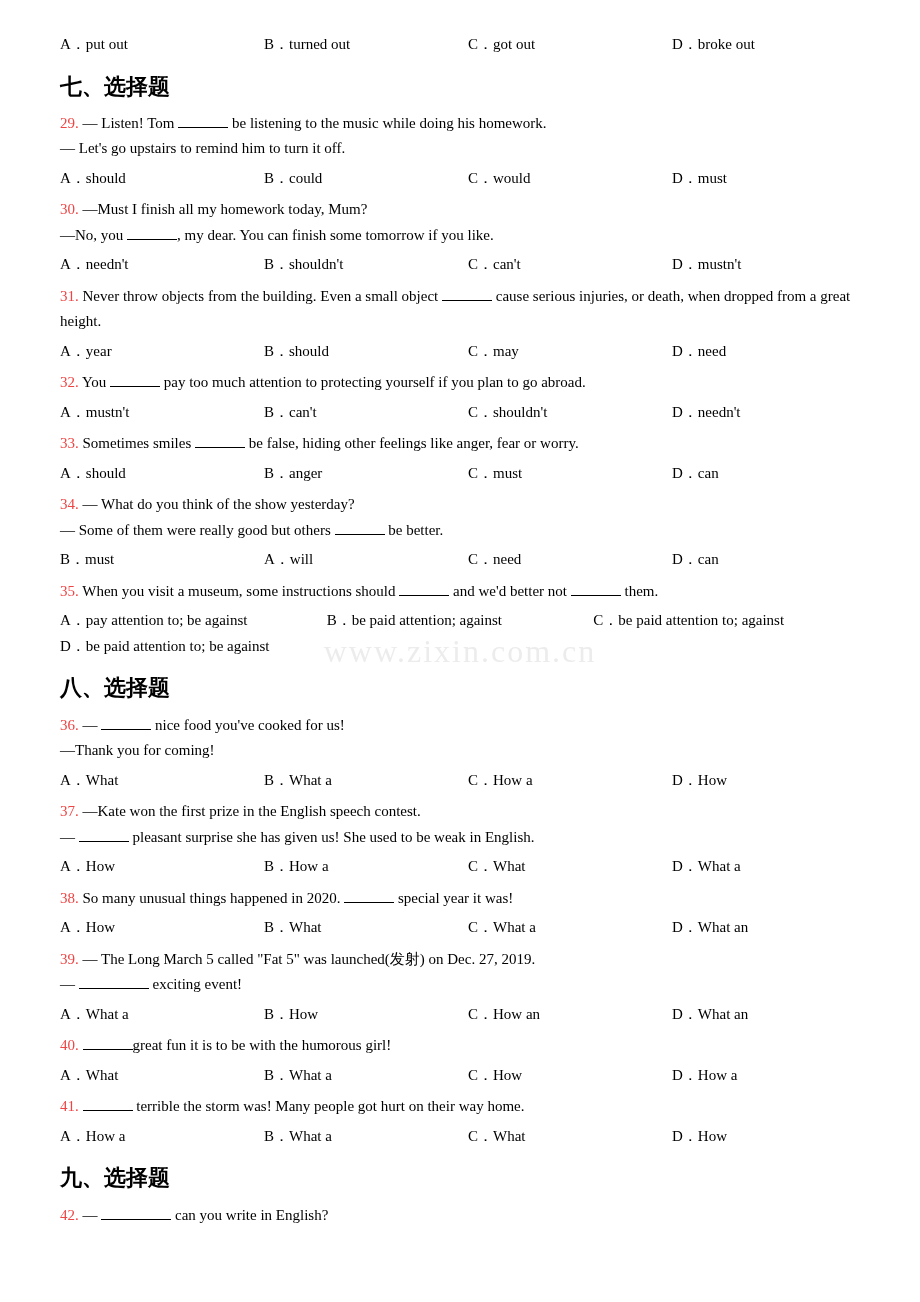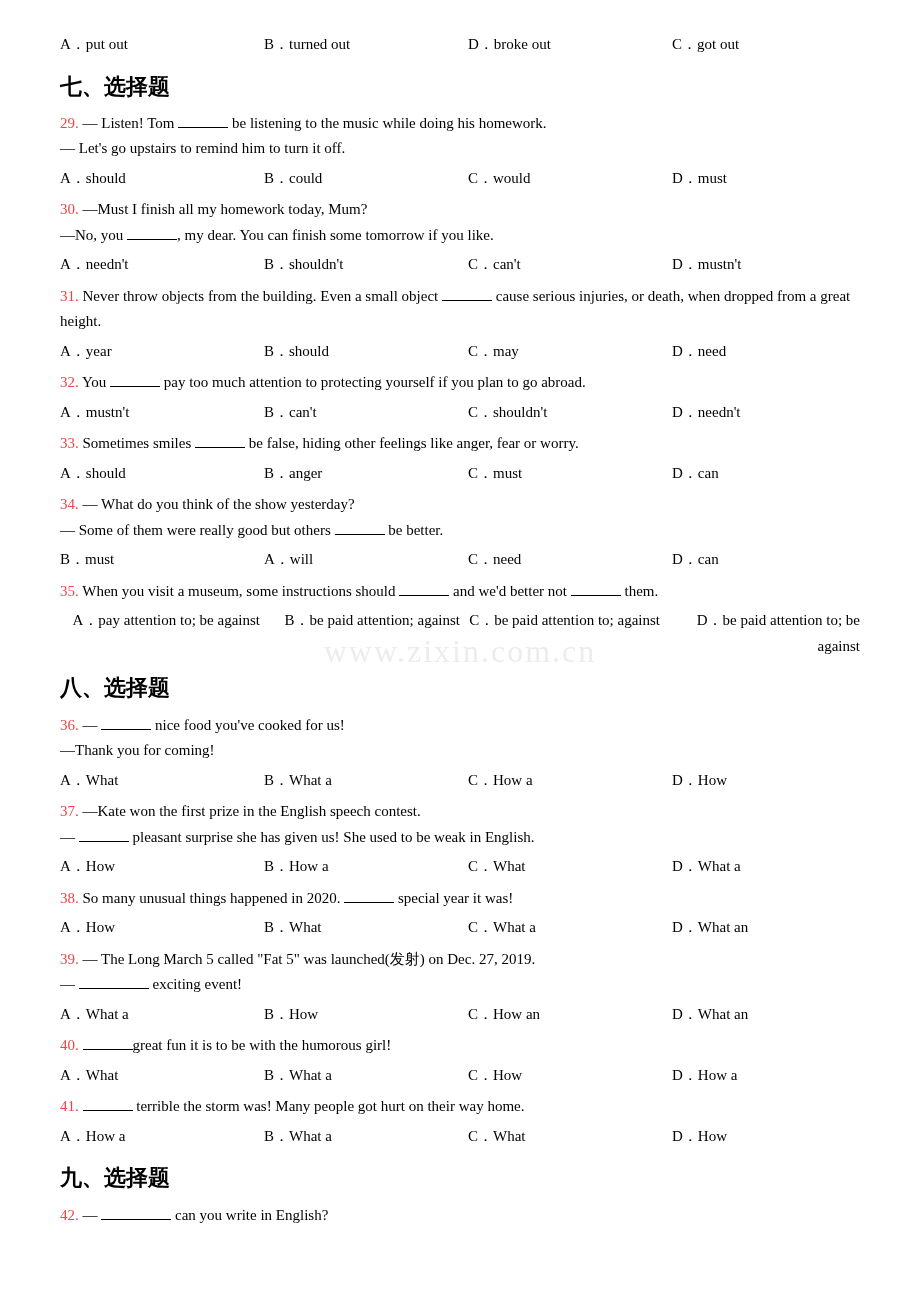--- a/index.html
+++ b/index.html
@@ -29,23 +29,22 @@
       flex-wrap: nowrap;
       gap: 16px;
       margin: 2px 0 6px 0;
     }
     .option {
       flex: 1;
       min-width: 160px;
     }
     .options-two-col {
       display: grid;
-      grid-template-columns: 1fr 1fr 1fr 1fr;
+      grid-template-columns: 1fr 1fr 1fr;
       margin: 2px 0 6px 0;
-      text-align: right;
     }
     .watermark {
       position: fixed;
       top: 50%;
       left: 50%;
       transform: translate(-50%, -50%) rotate(0deg);
       font-size: 32px;
       color: rgba(150,150,150,0.18);
       white-space: nowrap;
       pointer-events: none;
@@ -59,22 +58,22 @@
     }
   </style>
 </head>
 <body>
 
 <div class="watermark">www.zixin.com.cn</div>
 
 <div class="options-row">
   <div class="option">A．<span>put out</span></div>
   <div class="option">B．<span>turned out</span></div>
+  <div class="option">C．<span>got out</span></div>
   <div class="option">D．<span>broke out</span></div>
-  <div class="option">C．<span>got out</span></div>
 </div>
 
 <div class="section-title">七、选择题</div>
 
 <div class="question-block">
   <p><span class="question-num">29.</span> — Listen! Tom <span class="blank"></span> be listening to the music while doing his homework.</p>
   <p>— Let's go upstairs to remind him to turn it off.</p>
 </div>
 <div class="options-row">
   <div class="option">A．should</div>

